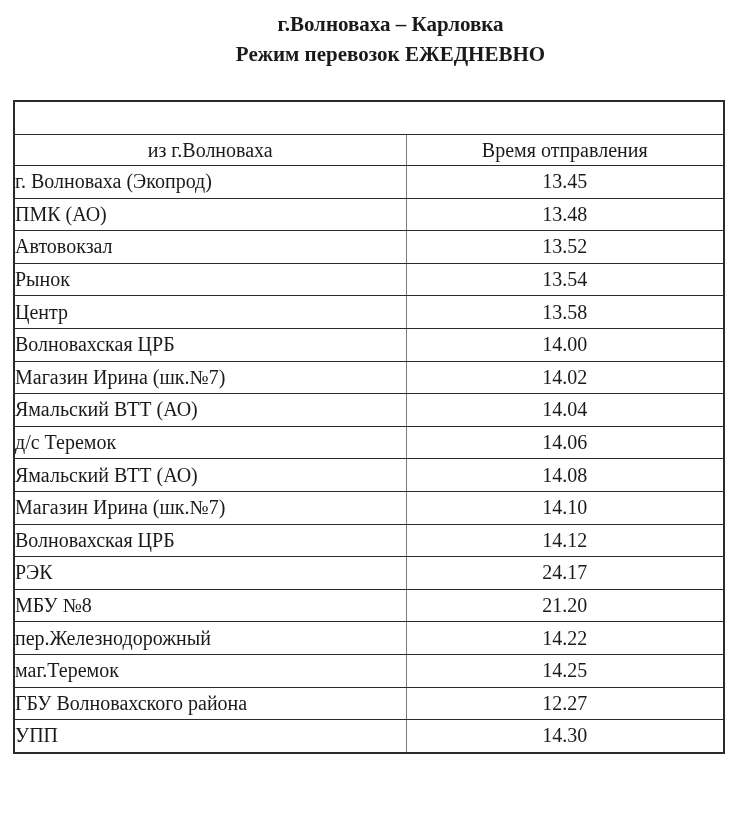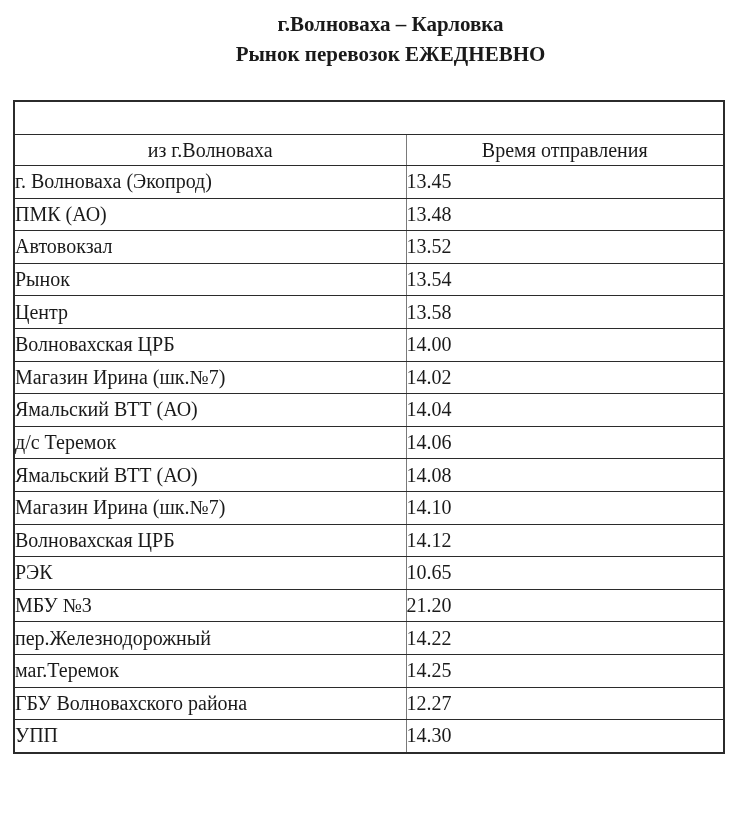--- a/index.html
+++ b/index.html
@@ -44,28 +44,28 @@
   
   table.schedule { border: 2px solid #2b2b2b; }
   
   table.schedule td.stop-cell, table.schedule th.stop-head {
     border-right: 1.2px solid #7a7a7a;
   }
   tr.empty-row td { height: 32px; }
   tr.header-row th { height: 30px; text-align: center; }
   tr.data-row td { height: 31.6px; }
   td.stop-cell { text-align: left; padding-left: 9px; }
-  td.time-cell, th.time-head { }
+  td.time-cell, th.time-head { text-align: center; }
 </style>
 </head>
 <body>
 
 <div class="heading-block">
   <div>г.Волноваха – Карловка</div>
-  <div>Рынок перевозок ЕЖЕДНЕВНО</div>
+  <div>Режим перевозок ЕЖЕДНЕВНО</div>
 </div>
 
 <table class="schedule">
   <colgroup>
       <col class="c-stop">
       <col class="c-time">
     </colgroup>
   <tbody>
     <tr class="empty-row">
       <td colspan="2"></td>
@@ -117,24 +117,24 @@
     <tr class="data-row">
       <td class="stop-cell">Магазин Ирина (шк.№7)</td>
       <td class="time-cell">14.10</td>
     </tr>
     <tr class="data-row">
       <td class="stop-cell">Волновахская ЦРБ</td>
       <td class="time-cell">14.12</td>
     </tr>
     <tr class="data-row">
       <td class="stop-cell">РЭК</td>
-      <td class="time-cell">10.65</td>
+      <td class="time-cell">24.17</td>
     </tr>
     <tr class="data-row">
-      <td class="stop-cell">МБУ №3</td>
+      <td class="stop-cell">МБУ №8</td>
       <td class="time-cell">21.20</td>
     </tr>
     <tr class="data-row">
       <td class="stop-cell">пер.Железнодорожный</td>
       <td class="time-cell">14.22</td>
     </tr>
     <tr class="data-row">
       <td class="stop-cell">маг.Теремок</td>
       <td class="time-cell">14.25</td>
     </tr>

